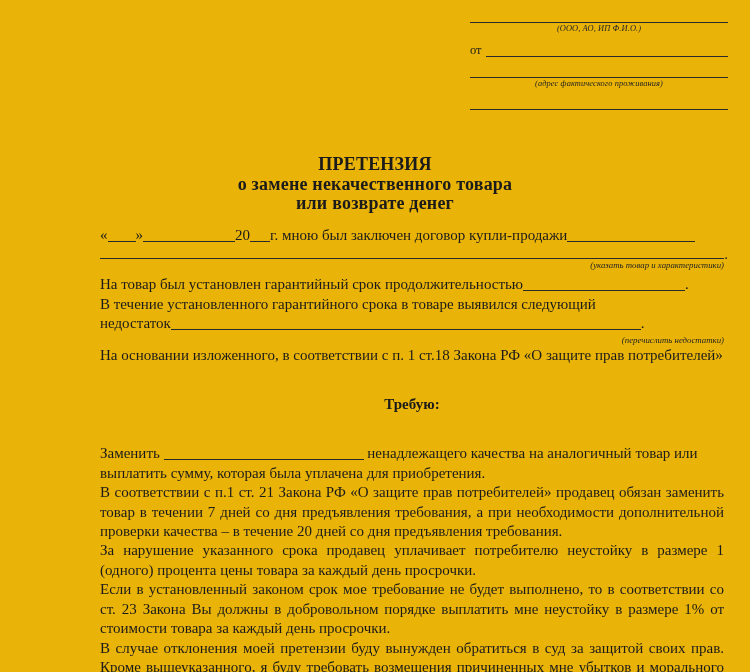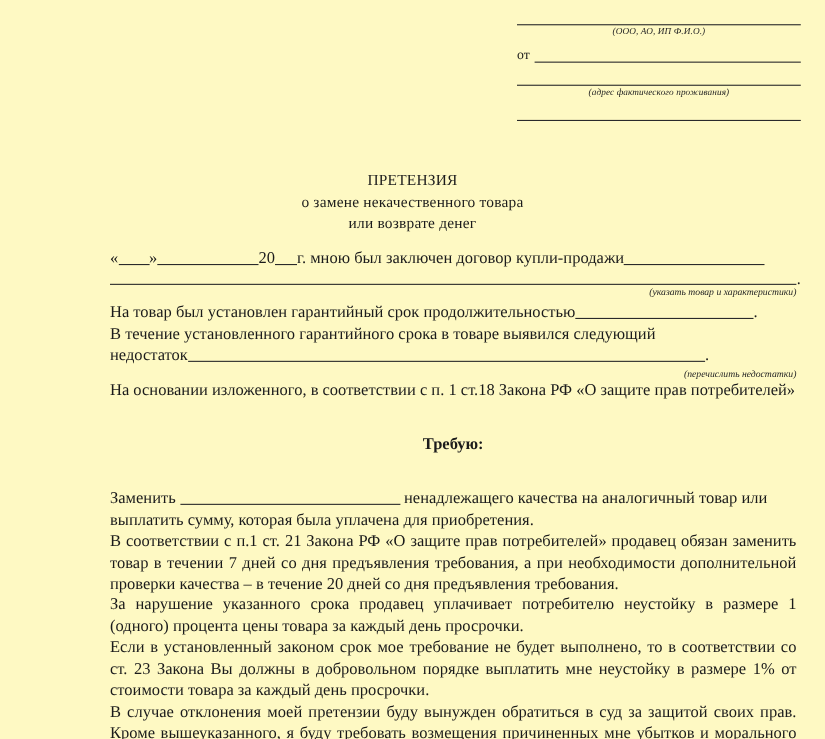--- a/index.html
+++ b/index.html
@@ -15,21 +15,21 @@
     font-family: "Liberation Serif", "DejaVu Serif", serif;
     color: #1b1b1b;
     position: relative;
   }
 
   .page {
     position: relative;
     width: 750px;
     height: 672px;
     box-sizing: border-box;
-    background: #fef9c3;
+    background: #eab308;
   }
 
   
   .header-block {
     position: absolute;
     top: 12px;
     left: 470px;
     width: 258px;
   }
   .hdr-row {
@@ -68,22 +68,22 @@
 
   
   .title-block {
     position: absolute;
     top: 155px;
     left: 0;
     width: 750px;
     text-align: center;
   }
   .title-line {
-    font-weight: normal;
-    font-size: 14px;
+    font-weight: bold;
+    font-size: 18px;
     line-height: 19.5px;
     letter-spacing: 0.2px;
     text-align: center;
   }
 
   
   .body-block {
     position: absolute;
     top: 226px;
     left: 100px;

